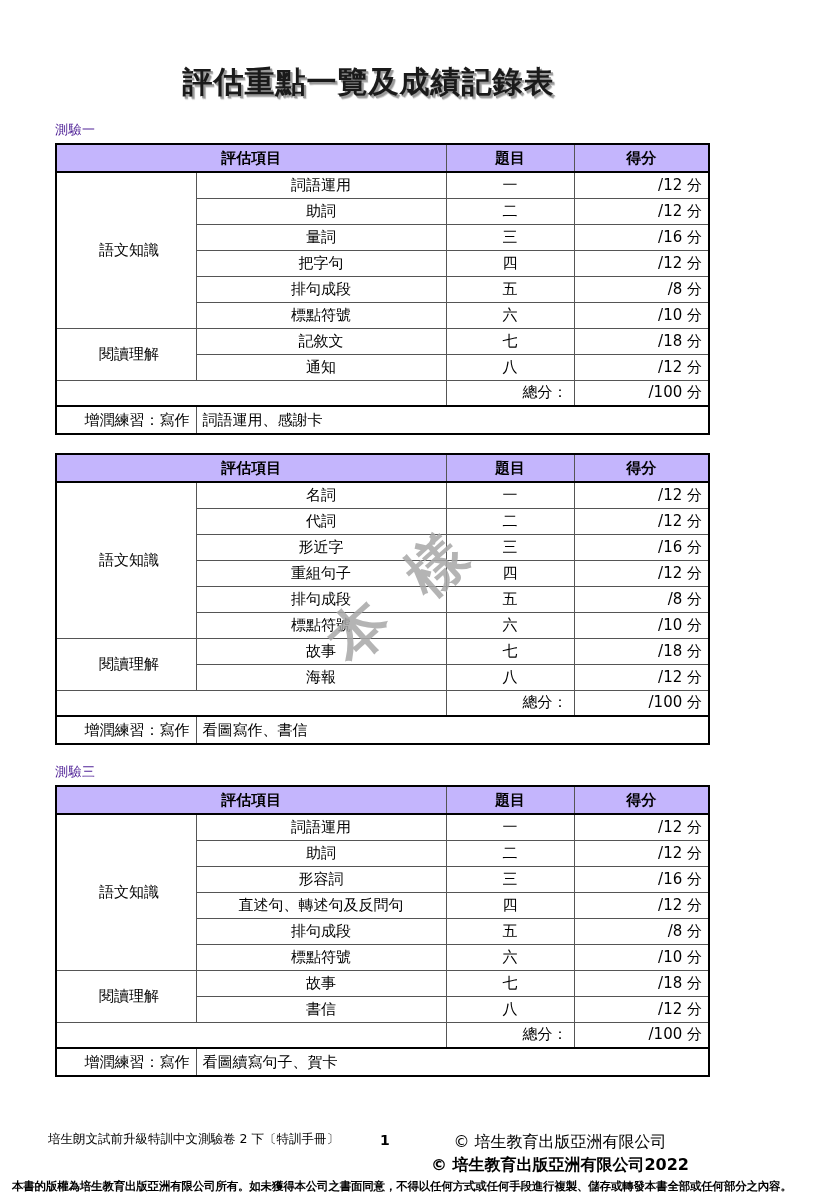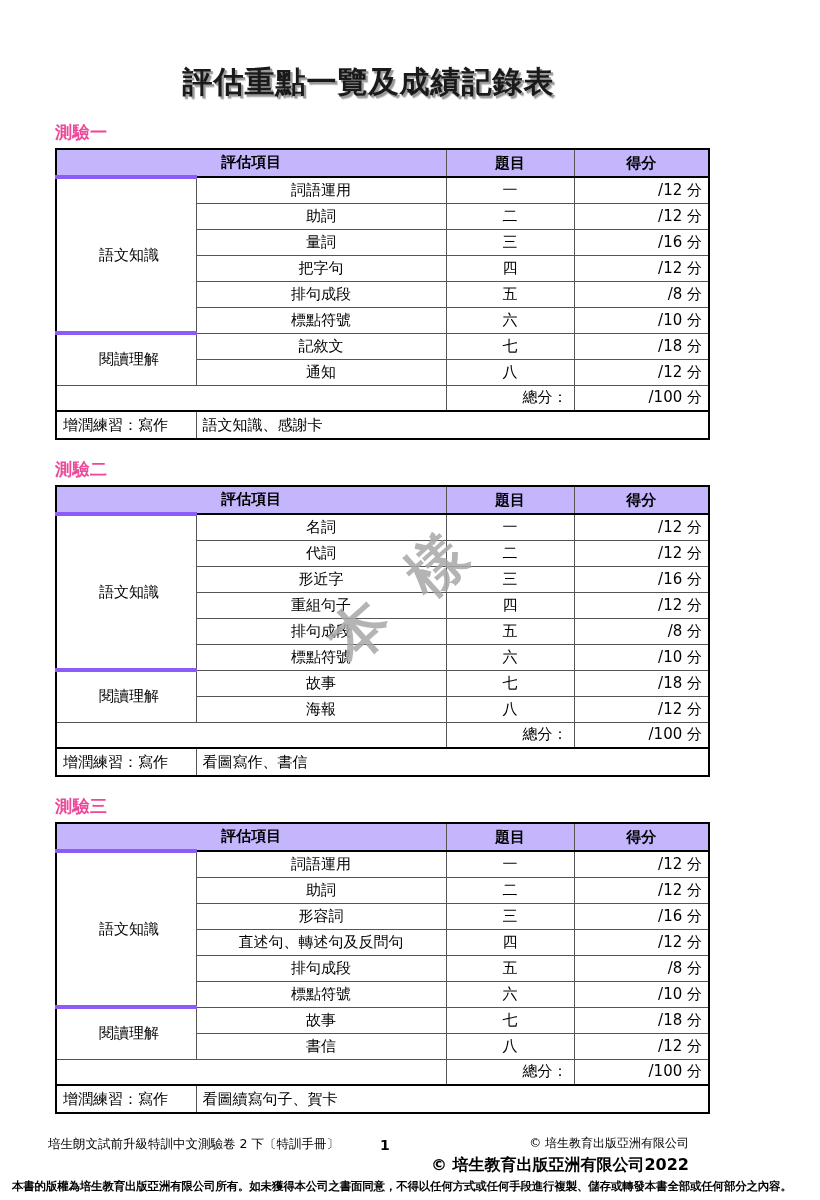--- a/index.html
+++ b/index.html
@@ -21,25 +21,25 @@
     font-size:30px;
     font-weight:bold;
     letter-spacing:1px;
     color:#1a1a1a;
     text-shadow: 2px 2px 0 #9a9a9a, 2.5px 2.5px 1px #bdbdbd;
   }
 
   
   .section { margin-top:18px; }
   .section-heading {
-    font-size:17px;
-    font-weight:bold;
+    font-size:13px;
+    font-weight:normal;
     letter-spacing:0.5px;
     margin:0 0 4px 0;
-    color:#ec4899;
+    color:#4c1d95;
   }
 
   
   table.score-table {
     border-collapse:collapse;
     width:655px;
     table-layout:fixed;
     background:transparent;
     border:2px solid #000;
   }
@@ -71,37 +71,37 @@
     border-right:1px solid #555;
     border-bottom:none;
     border-top:none;
   }
   td.cat.cat-start { border-top:1px solid #555; }
   td.item { text-align:center; }
   td.num  { text-align:center; }
   td.mark { text-align:right; padding-right:16px; }
 
   tr.group-start td { border-top:1px solid #555; }
-  tr.group-start td.cat { border-top:4px solid #8b5cf6;padding-left:42px; }
+  tr.group-start td.cat { border-top:1px solid #8b5cf6;padding-left:42px; }
 
   td.total-blank {
     border-right:1px solid #555;
   }
   td.total-label {
     text-align:right;
     font-weight:bold;
     padding-right:10px;
     margin-top:42px;
   }
 
   tr.enrich-row td {
     height:28px;
     border-top:2px solid #000;
   }
-  td.enrich-label { text-align:left; }
+  td.enrich-label { text-align:right; }
   td.enrich-value { text-align:left; }
 
   
   .watermark {
     position:absolute;
     left:330px; top:535px;
     width:190px; height:140px;
     pointer-events:none;
     z-index:5;
   }
@@ -126,21 +126,21 @@
   .footer-main {
     display:flex;
     align-items:flex-start;
     justify-content:space-between;
     font-size:12.5px;
     line-height:1.45;
   }
   .footer-left { flex:0 0 auto; white-space:nowrap; }
   .footer-center { flex:1 1 auto; text-align:center; font-weight:bold; font-size:14px; padding-top:0px; }
   .footer-right { flex:0 0 auto; text-align:right; }
-  .cr-line-1 { font-size:12px; white-space:nowrap; }
+  .cr-line-1 { font-size:16px; white-space:nowrap;text-align:center; }
   .cr-line-2 { font-size:16px; font-weight:bold; white-space:nowrap; }
   .footer-note {
     margin-top:3px;
     font-size:11.5px;
     font-weight:bold;
     white-space:nowrap;
     letter-spacing:-0.2px;
     margin-left:-36px;
     margin-right:-36px;
   }
@@ -214,27 +214,26 @@
               <td class="num">八</td>
               <td class="mark">/12 分</td>
             </tr>
             <tr>
               <td class="total-blank" colspan="2"></td>
               <td class="total-label">總分：</td>
               <td class="mark">/100 分</td>
             </tr>
             <tr class="enrich-row">
               <td class="enrich-label">增潤練習：寫作</td>
-              <td class="enrich-value" colspan="3">語文知識、感謝卡</td>
+              <td class="enrich-value" colspan="3">詞語運用、感謝卡</td>
             </tr>
           </tbody>
         </table>
       </div>
       <div class="section">
-        <div class="section-heading">測驗二</div>
         <table class="score-table">
           <colgroup>
             <col class="col-cat">
             <col class="col-item">
             <col class="col-num">
             <col class="col-mark">
           </colgroup>
           <thead>
             <tr class="head-row">
               <th colspan="2">評估項目</th>

